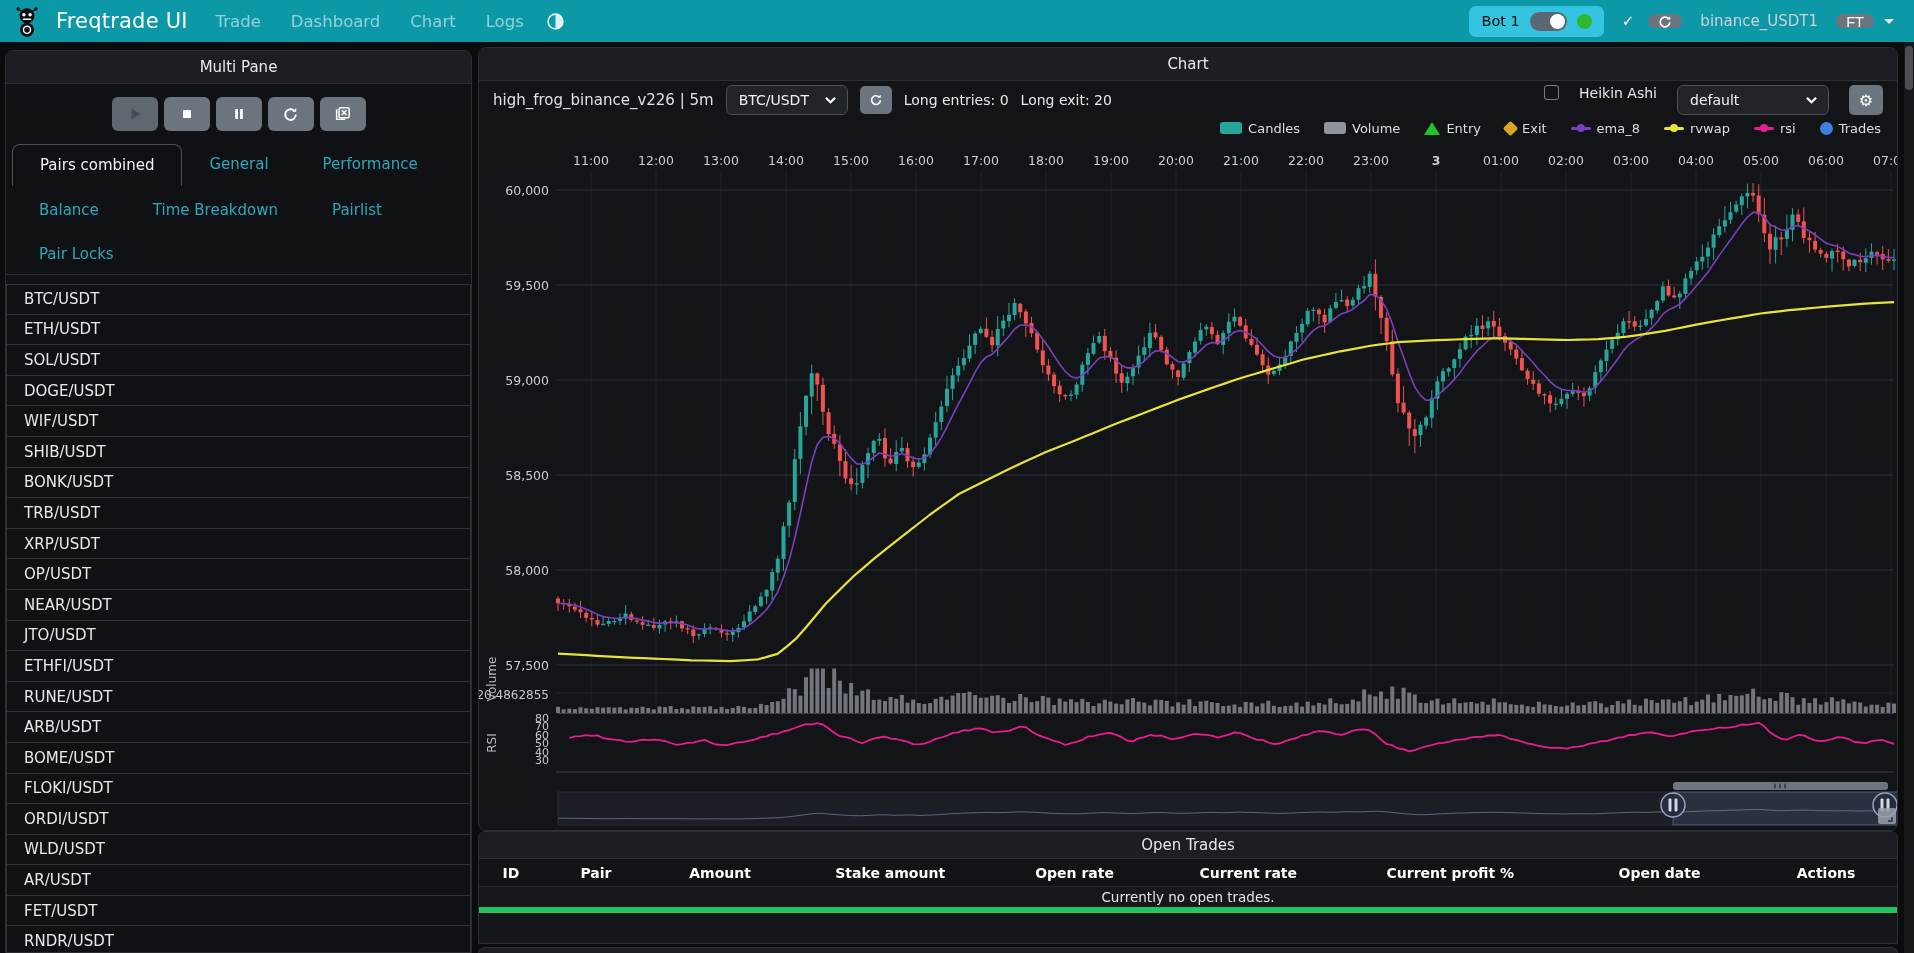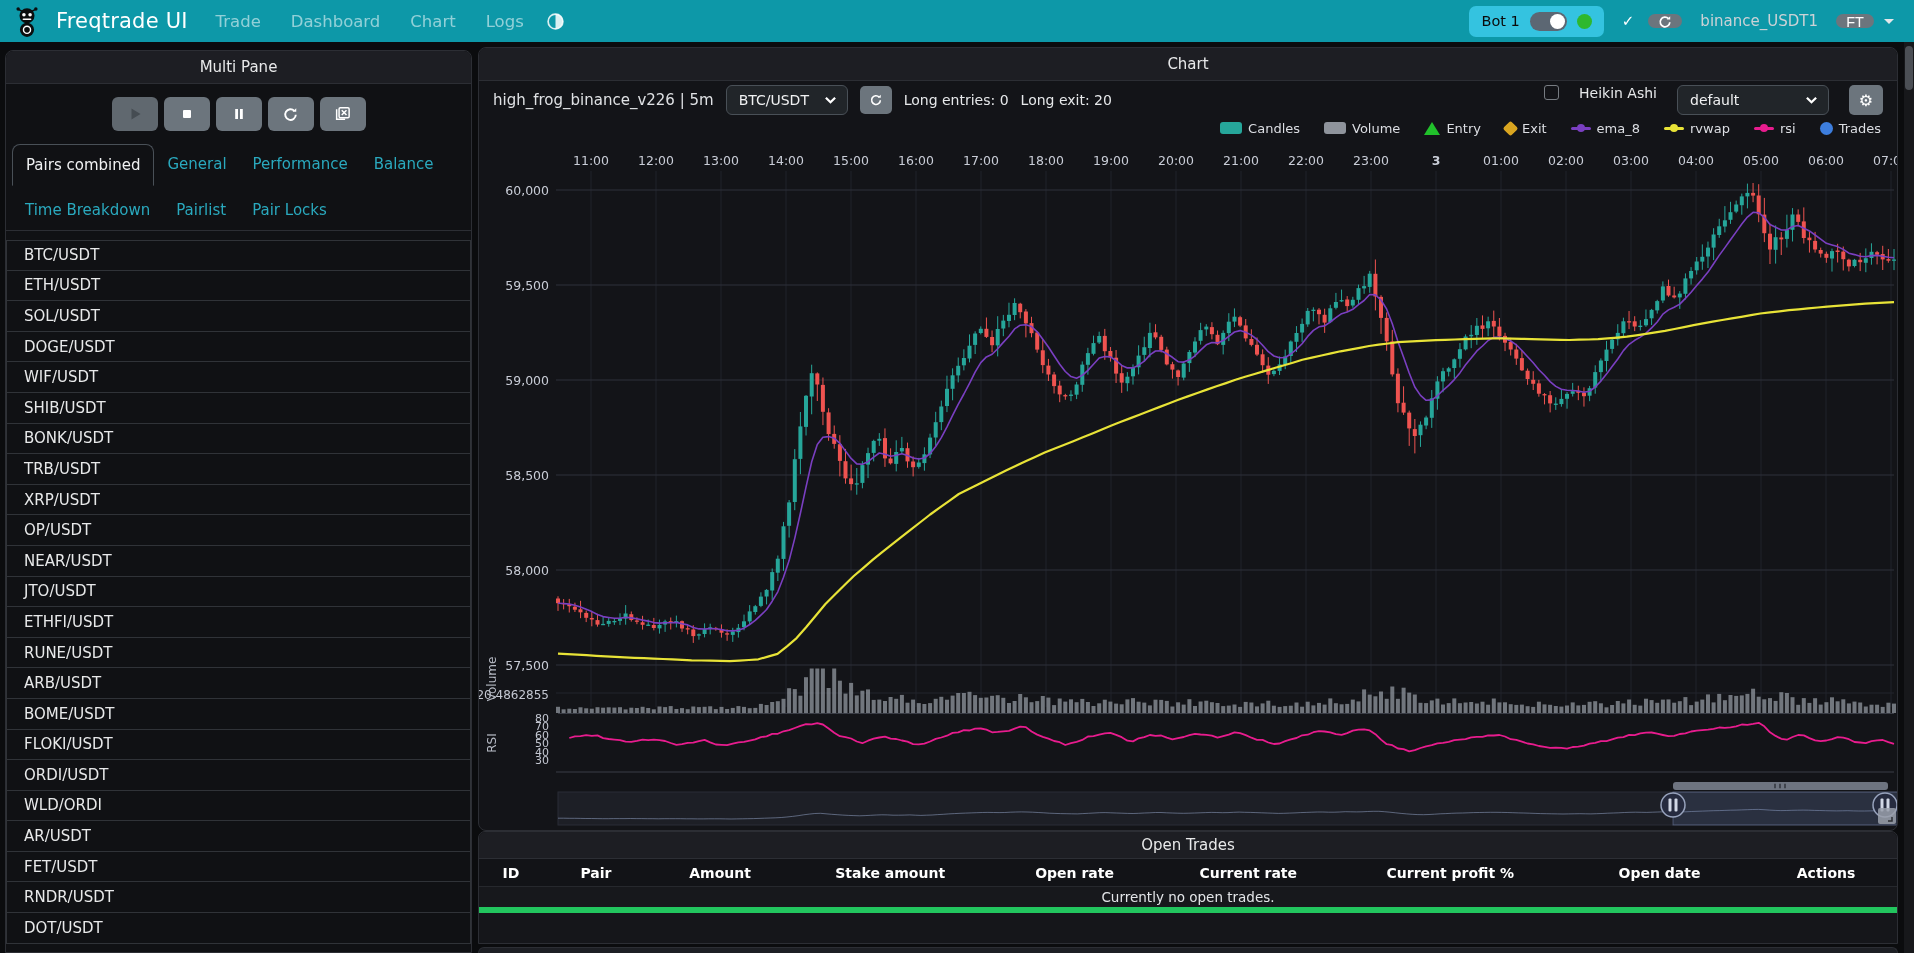--- a/index.html
+++ b/index.html
@@ -32,21 +32,21 @@
                display:flex; align-items:center; justify-content:center;
                color:#e8e9ea; font-size:15px; border-radius:7px 7px 0 0; }
   .left-card { position:absolute; left:5px; top:50px; width:467px; height:903px;
                background:#101114; border:1px solid #2c2e34; border-radius:8px 8px 0 0; overflow:hidden; }
   .toolbar { margin-top:13px; height:34px; display:flex; justify-content:center; gap:6px; }
   .tbtn { width:46px; height:34px; border:none; border-radius:6px; background:#6c757d;
           display:flex; align-items:center; justify-content:center; cursor:pointer; }
   .tbtn.dim { background:#60686f; }
   .tabs { margin-top:13px; padding:0 6px; display:flex; flex-wrap:wrap; row-gap:4px;
           border-bottom:1px solid #2c2e34; }
-  .tab { padding:11px 13px; font-size:15px; color:#2aa9be; cursor:pointer; white-space:nowrap; }
+  .tab { padding:11px 27px; font-size:15px; color:#2aa9be; cursor:pointer; white-space:nowrap; }
   .tab.active { color:#f0f1f2; border:1px solid #495057; border-bottom-color:transparent;
                 border-radius:8px 8px 0 0; }
   .pairs { margin-top:9px; list-style:none; }
   .pairs li { height:30.6px; border:1px solid #303338; border-top:none; display:flex; align-items:center;
               padding-left:17px; color:#e8e9ea; font-size:15px; cursor:pointer; background:#101114; }
   .pairs li:first-child { border-top:1px solid #303338; }
   
   .chart-card { position:absolute; left:478px; top:47px; width:1420px; height:784px;
                 background:#131418; border:1px solid #2c2e34; border-radius:8px; overflow:hidden; }
   .controls { height:34px; display:flex; align-items:center; gap:12px; padding:0 14px; margin-top:2px; }
@@ -201,21 +201,21 @@
       <li>XRP/USDT</li>
       <li>OP/USDT</li>
       <li>NEAR/USDT</li>
       <li>JTO/USDT</li>
       <li>ETHFI/USDT</li>
       <li>RUNE/USDT</li>
       <li>ARB/USDT</li>
       <li>BOME/USDT</li>
       <li>FLOKI/USDT</li>
       <li>ORDI/USDT</li>
-      <li>WLD/ORDI</li>
+      <li>WLD/USDT</li>
       <li>AR/USDT</li>
       <li>FET/USDT</li>
       <li>RNDR/USDT</li>
       <li>DOT/USDT</li>
     </ul>
 </div>
 
 <div class="chart-card">
   <div class="card-head">
       <span>Chart</span>

